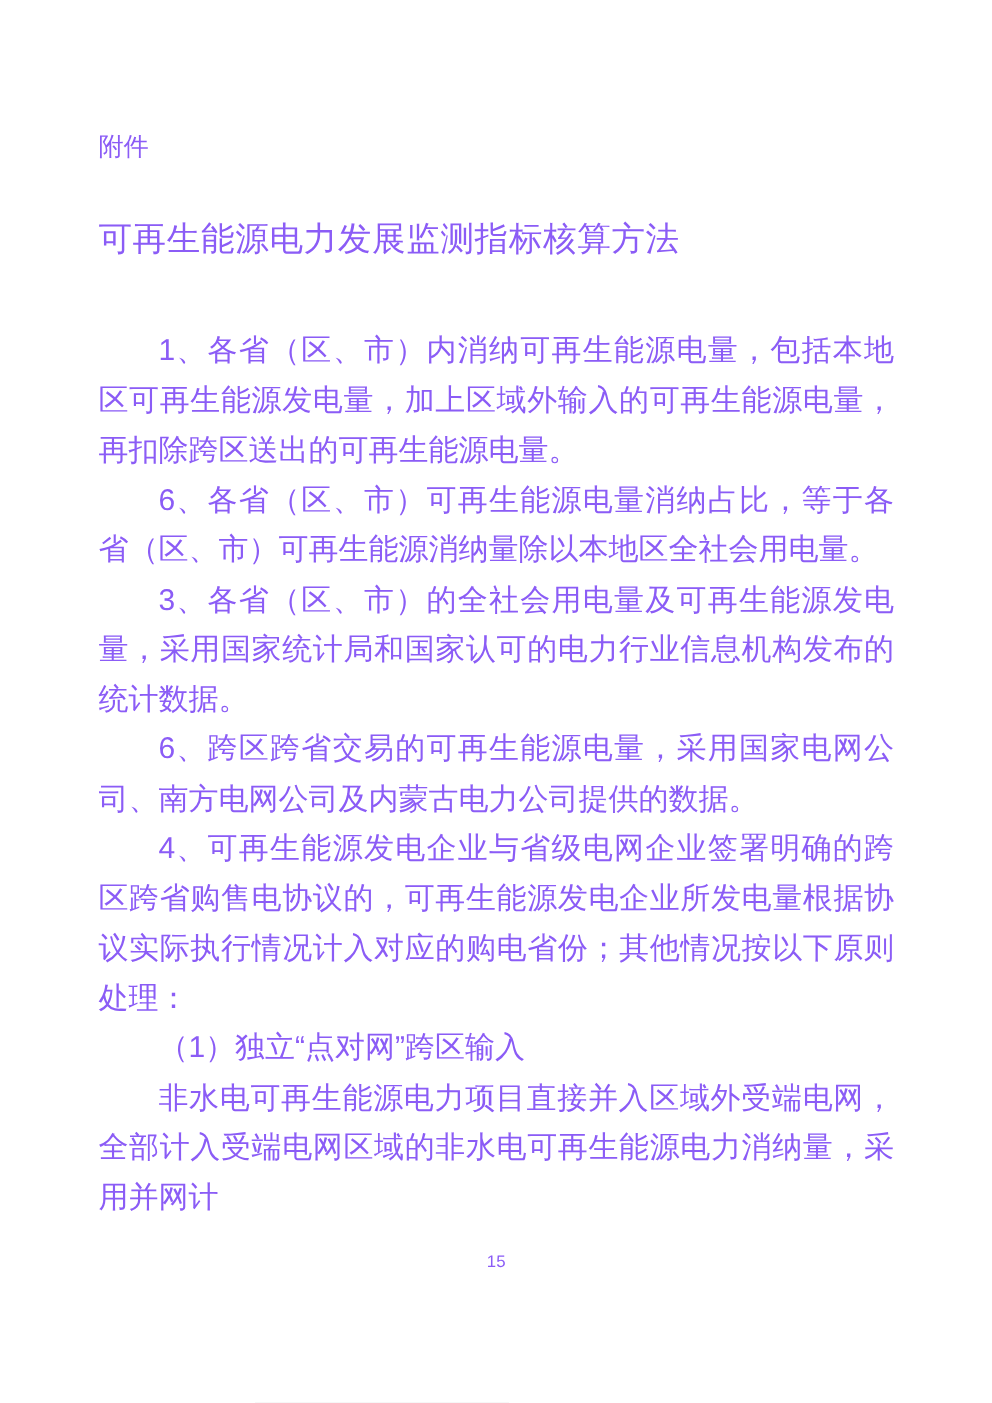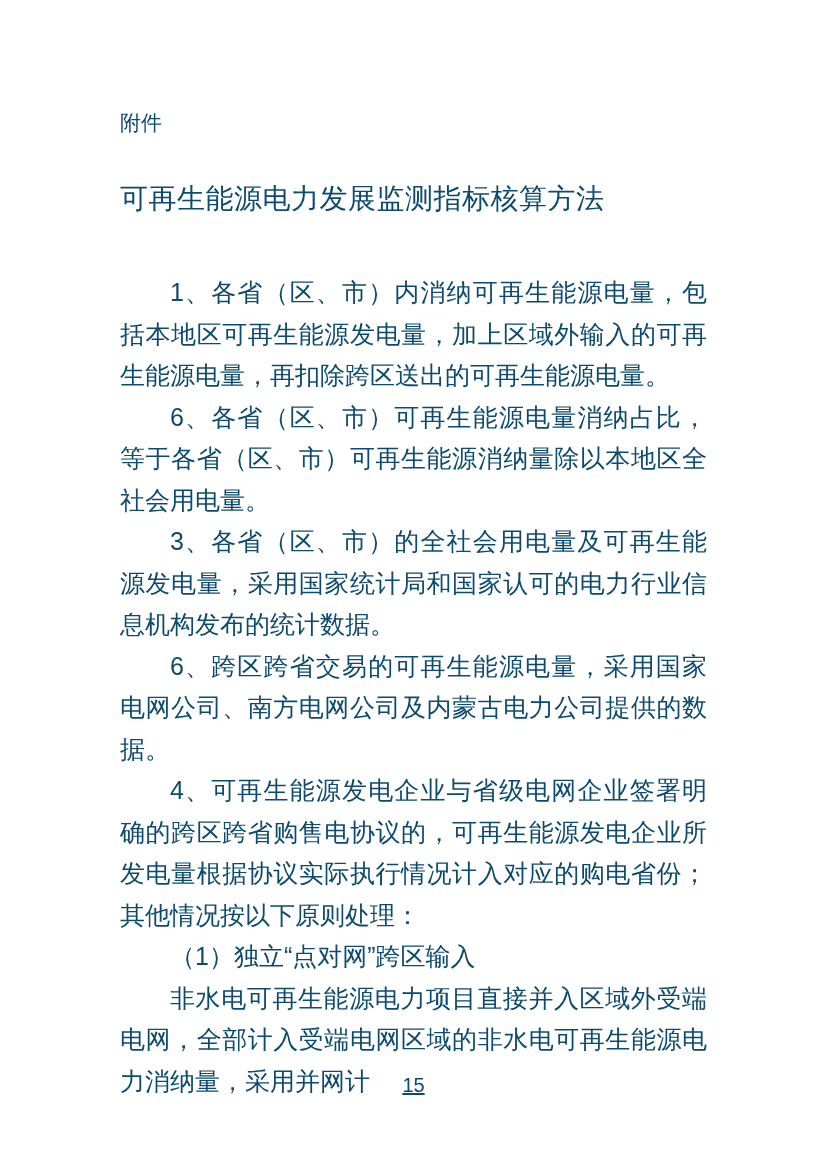--- a/index.html
+++ b/index.html
@@ -7,23 +7,23 @@
     padding: 0;
     background: #e8e8e8;
   }
   .page {
     width: 827px;
     height: 1169px;
     margin: 0 auto;
     background: #ffffff;
     position: relative;
     box-sizing: border-box;
-    padding: 0 120px;
+    padding: 0 82px;
     font-family: "Liberation Sans", sans-serif;
-    color: #0c4a6e;
+    color: #8b5cf6;
     overflow: hidden;
   }
   .attachment-label {
     margin: 0;
     padding-top: 110px;
     font-size: 21px;
     line-height: 26px;
     text-align: left;
     font-weight: normal;
   }
@@ -42,27 +42,26 @@
     margin: 0;
     font-size: 25px;
     line-height: 41.5px;
     text-align: justify;
     text-justify: inter-ideograph;
     text-indent: 2em;
     word-break: break-all;
   }
   .page-number {
     position: absolute;
-    top: 1076px;
+    top: 1042px;
     left: 0;
     width: 100%;
     text-align: center;
-    font-size: 20px;
+    font-size: 14px;
     line-height: 18px;
-    text-decoration: underline;
   }
 </style>
 </head>
 <body>
 
 <div class="page">
 
   <p class="attachment-label">附件</p>
 
   <h1 class="doc-title">可再生能源电力发展监测指标核算方法</h1>

